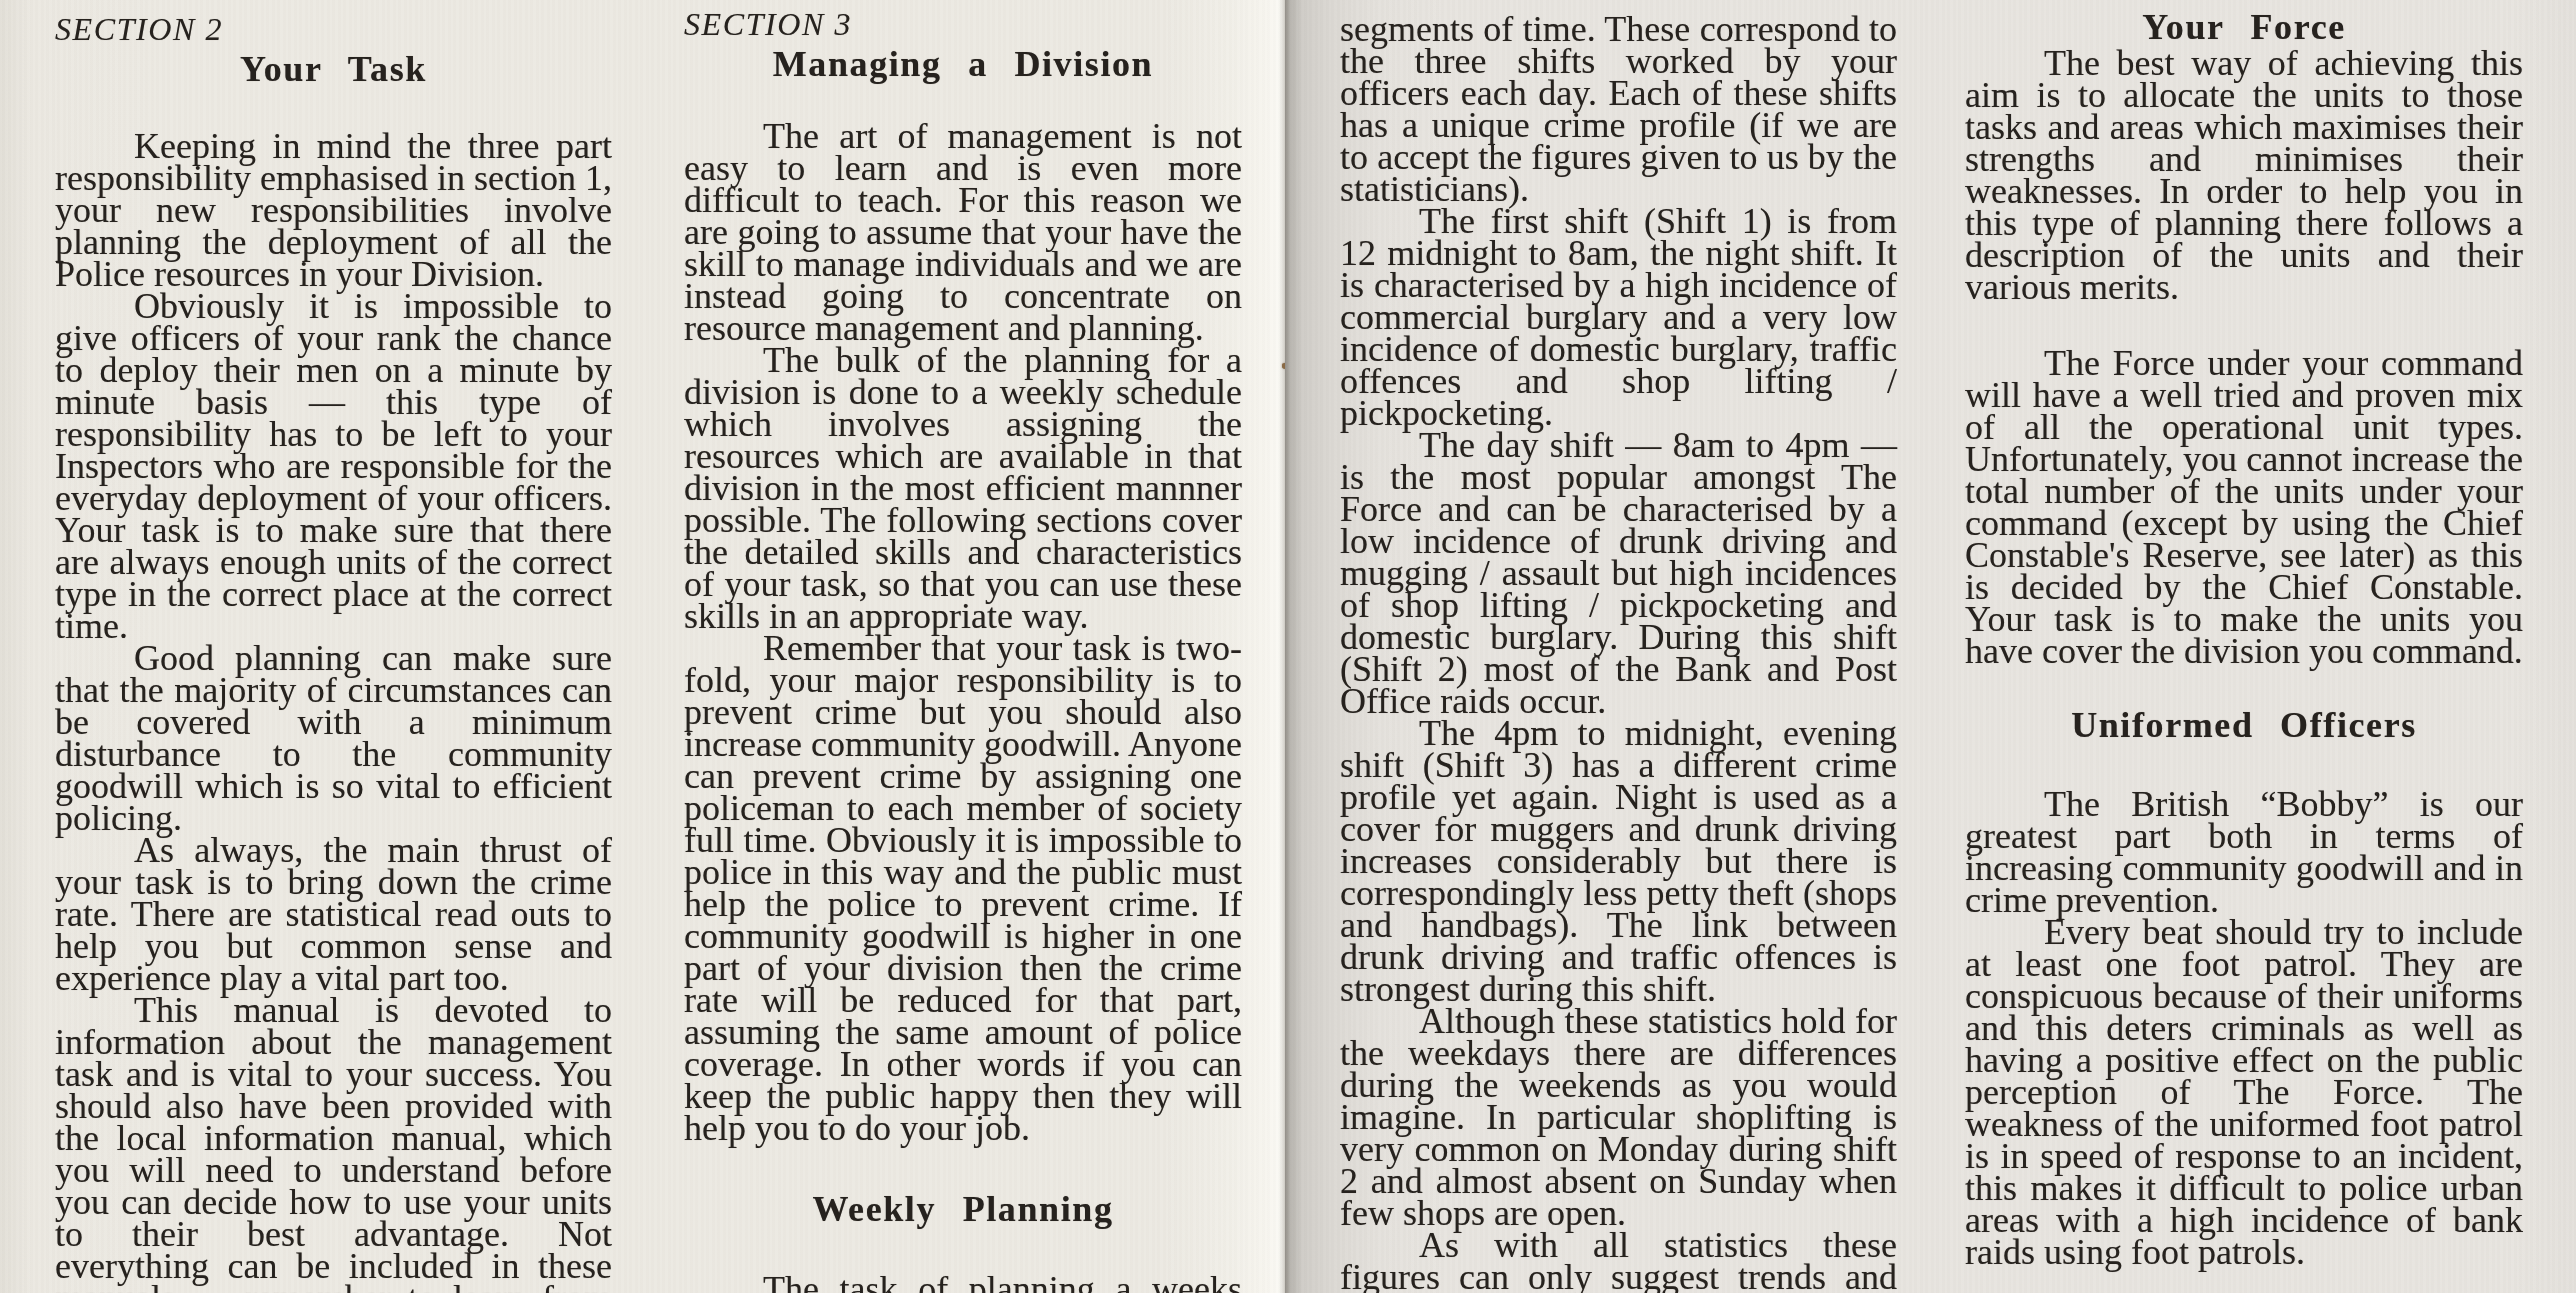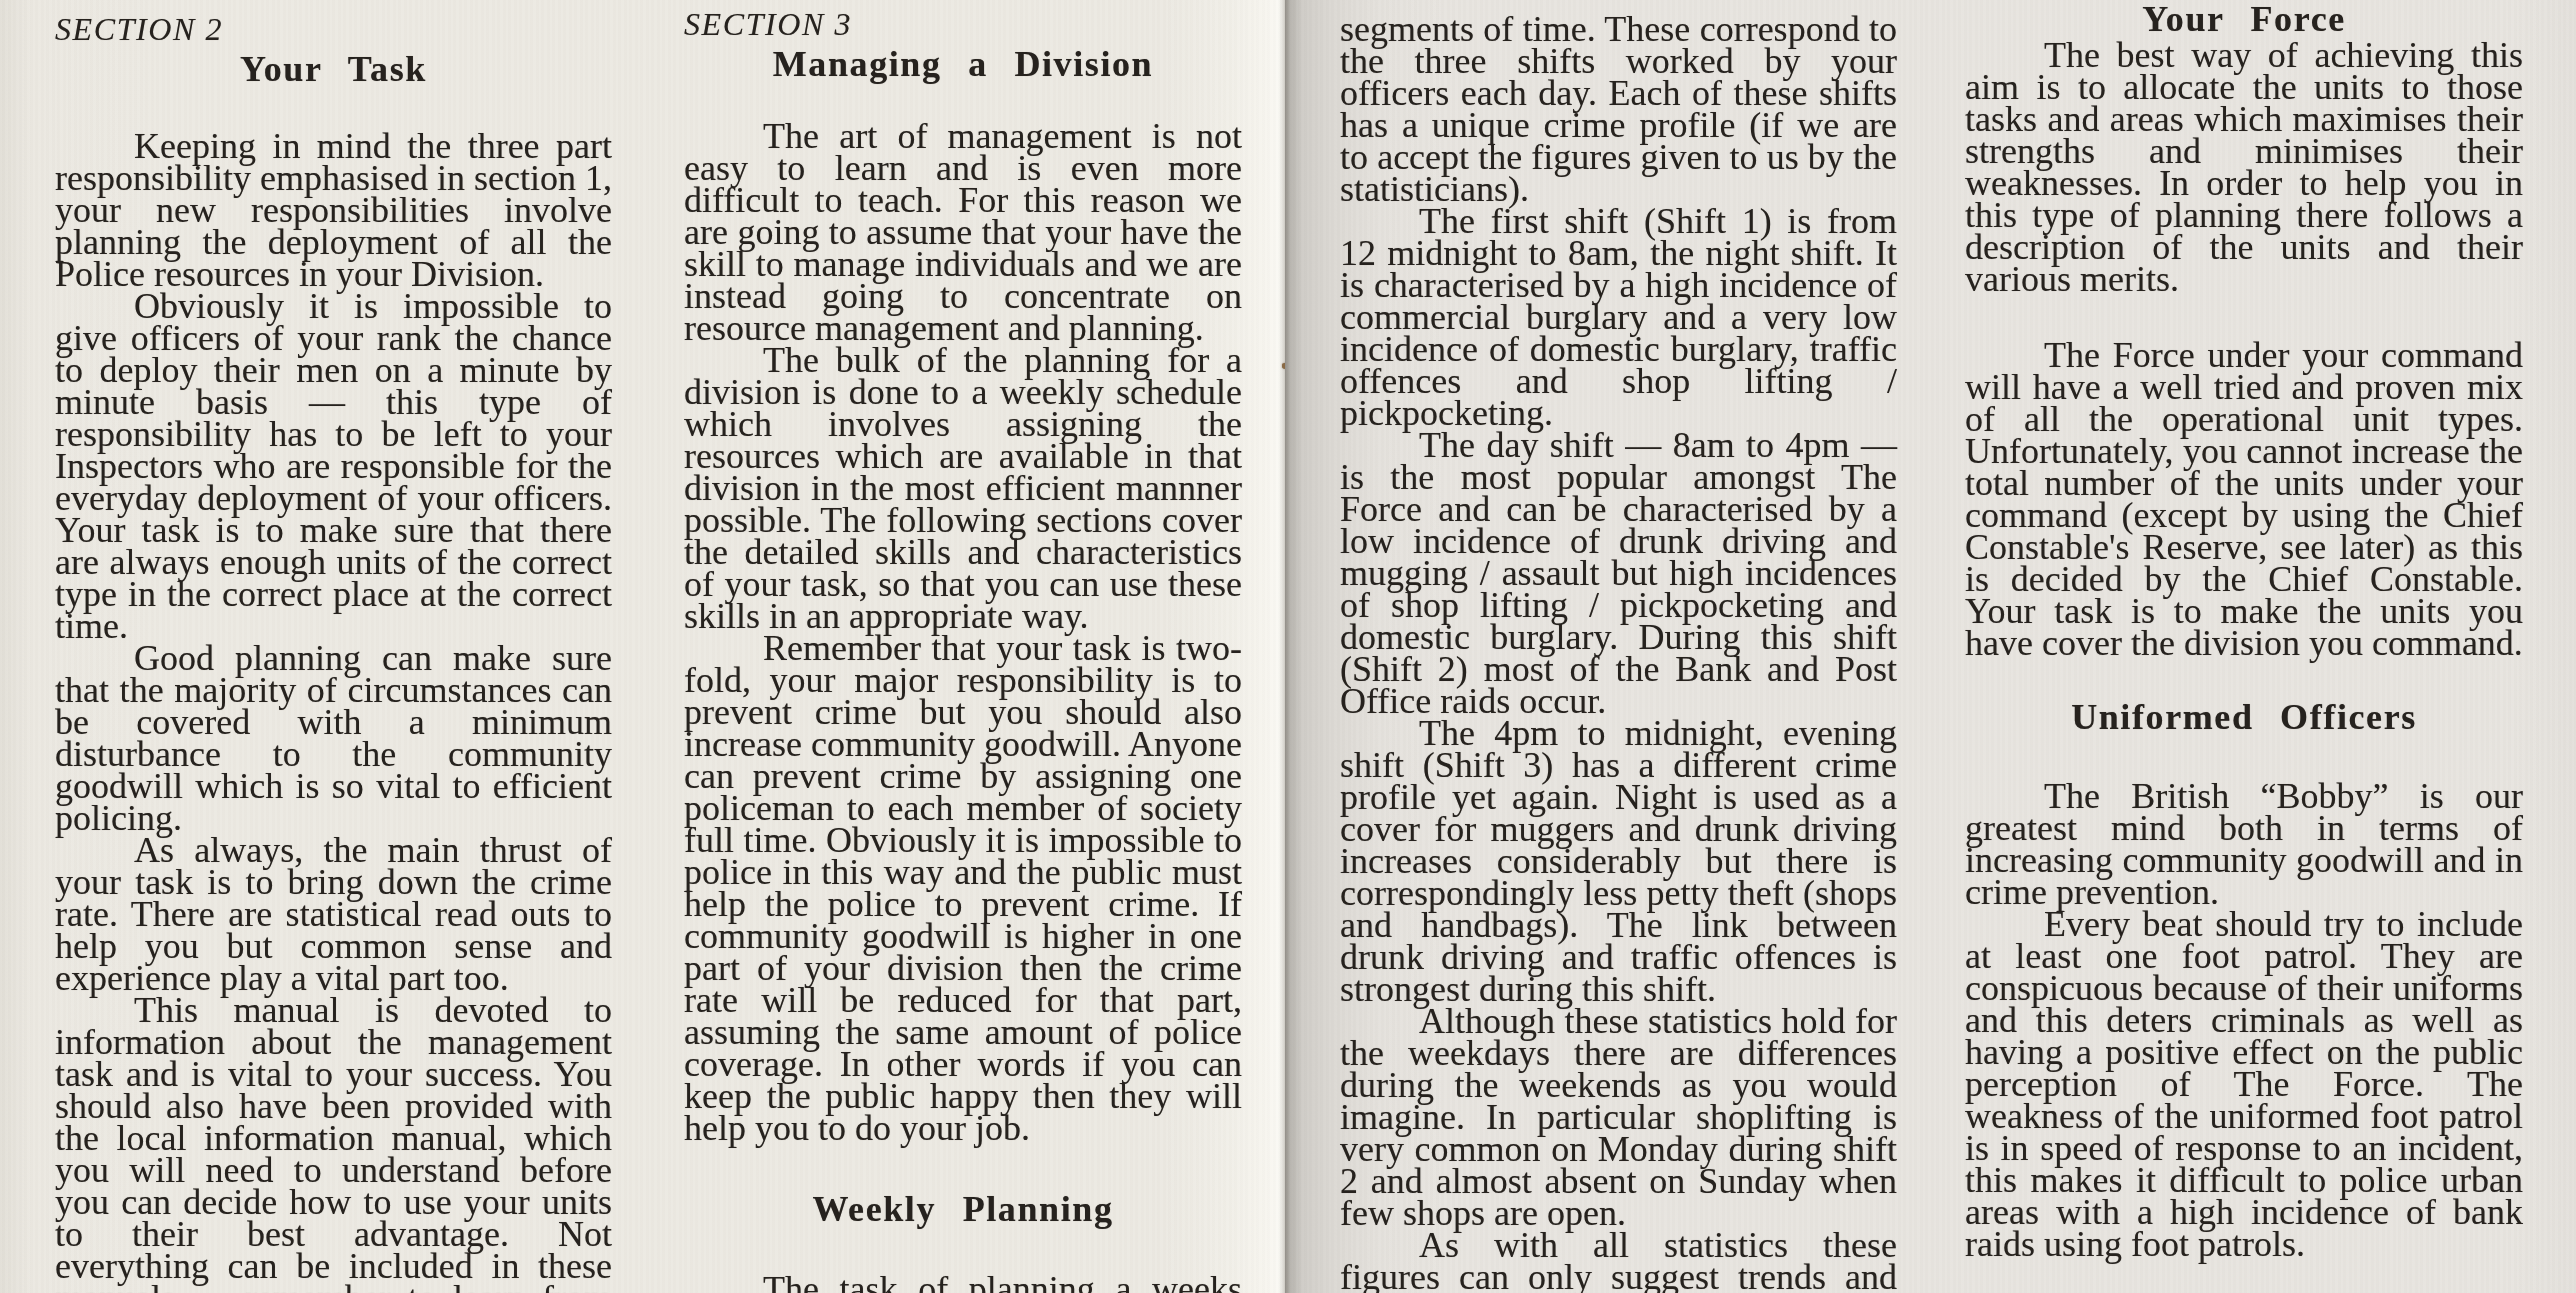--- a/index.html
+++ b/index.html
@@ -43,21 +43,21 @@
   .body{
     font-size:36px;line-height:32px;
     text-align:justify;margin:0;
     text-shadow:0 0 0.8px rgba(40,35,30,.35);
   }
   .indent{text-indent:79px;}
   .first-gap{margin-top:41px;}
   .col2 .first-gap{margin-top:36px;}
   .sub-title{margin-top:46px;margin-bottom:44px;}
   .col3 .body:first-child{margin-top:12.6px;}
-  .col4 .col-title{margin-top:0;}
+  .col4 .col-title{margin-top:8px;}
   .col4 .heading-mid{margin-top:39px;margin-bottom:43px;}
   .col4 .after-heading{margin-top:0;}
   .col4 .lead-gap{margin-top:44px;}
 </style>
 </head>
 <body>
 
 <div class="spread">
 
   <div class="page page-left">
@@ -102,21 +102,21 @@
     <p class="body indent">Although these statistics hold for the weekdays there are differences during the weekends as you would imagine. In particular shoplifting is very common on Monday during shift 2 and almost absent on Sunday when few shops are open.</p>
     <p class="body indent">As with all statistics these figures can only suggest trends and should be used as pointers to the likelihood of a particular incidence occuring. You have to plan to cover these likely events and always try to have a small reserve of manpower at your stations to be used by your inspectors in emergencies.</p>
   </section>
 
   <section class="col col4">
     <h1 class="col-title">Your Force</h1>
     <p class="body indent">The best way of achieving this aim is to allocate the units to those tasks and areas which maximises their strengths and minimises their weaknesses. In order to help you in this type of planning there follows a description of the units and their various merits.</p>
     <p class="body indent lead-gap">The Force under your command will have a well tried and proven mix of all the operational unit types. Unfortunately, you cannot increase the total number of the units under your command (except by using the Chief Constable's Reserve, see later) as this is decided by the Chief Constable. Your task is to make the units you have cover the division you command.</p>
 
     <h2 class="col-title heading-mid">Uniformed Officers</h2>
-    <p class="body indent after-heading">The British “Bobby” is our greatest mind both in terms of increasing community goodwill and in crime prevention.</p>
+    <p class="body indent after-heading">The British “Bobby” is our greatest part both in terms of increasing community goodwill and in crime prevention.</p>
     <p class="body indent">Every beat should try to include at least one foot patrol. They are conspicuous because of their uniforms and this deters criminals as well as having a positive effect on the public perception of The Force. The weakness of the uniformed foot patrol is in speed of response to an incident, this makes it difficult to police urban areas with a high incidence of bank raids using foot patrols.</p>
 
     <h2 class="col-title heading-mid">Motor vehicle patrols</h2>
     <p class="body indent after-heading">The weakness of the foot patrol, ie speed of response, can be overcome by the effective placement of the motor patrol. This could be</p>
   </section>
 
 </div>
 
 
 </body></html>

